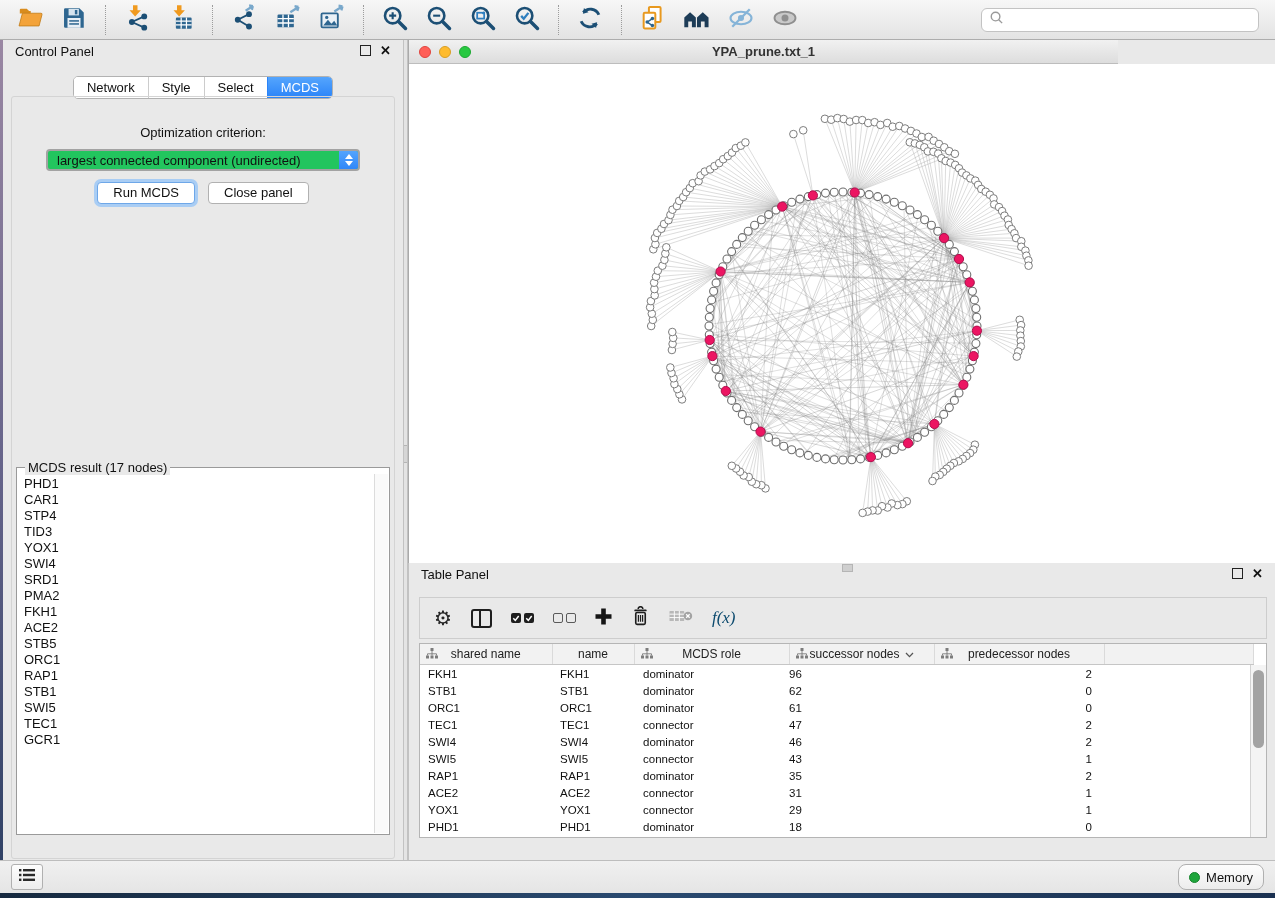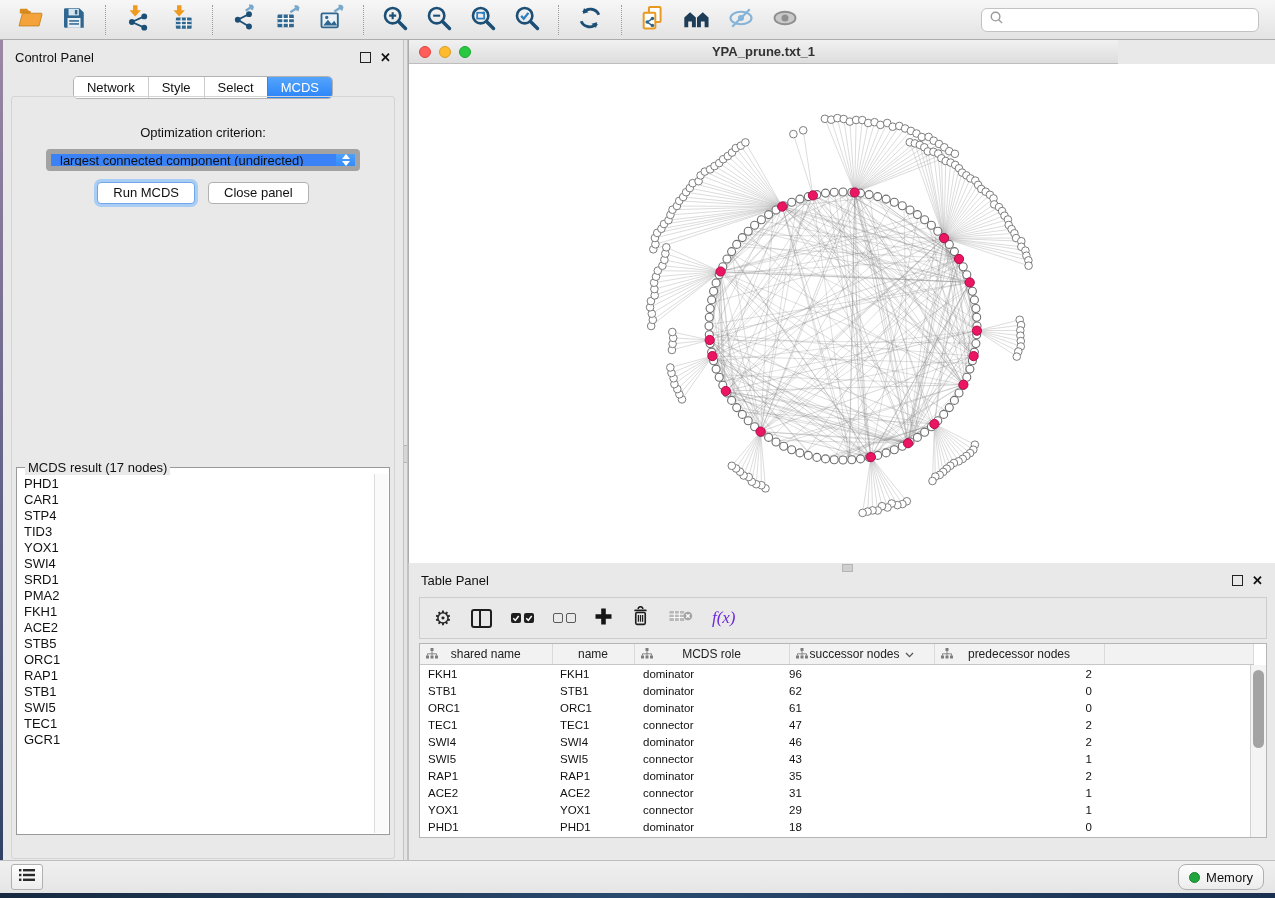--- a/index.html
+++ b/index.html
@@ -12,33 +12,33 @@
   .tb-sep{width:0;height:30px;border-left:1px dotted #9c9c9c;margin:0 9px;}
   .search{margin-left:auto;margin-right:16px;width:278px;height:24px;border:1px solid #c3c3c3;border-radius:6px;background:#fff;display:flex;align-items:center;padding:0 7px;box-sizing:border-box;}
   .search input{border:none;outline:none;flex:1;font-size:13px;font-family:"Liberation Sans",sans-serif;background:transparent;margin-left:5px;}
 
   
   .left-strip{position:absolute;left:0;top:40px;width:3px;height:853px;background:linear-gradient(#9a87a3,#66648a,#2c3f63);}
   .bottom-strip{position:absolute;left:0;top:893px;width:1275px;height:5px;background:linear-gradient(90deg,#152countries,#16293f 0%,#2a4a70 40%,#1a3050 100%);background:linear-gradient(90deg,#16293f,#2a4a70,#1a3050);}
 
   
   .control-panel{position:absolute;left:3px;top:40px;width:400px;height:820px;background:#e9e9e9;}
-  .panel-header{height:26px;display:flex;align-items:center;padding:4px 12px 0 12px;gap:21px;}
+  .panel-header{height:26px;display:flex;align-items:flex-start;padding:4px 12px 0 12px;gap:21px;}
   .panel-title{flex:1;font-size:13px;color:#111;}
   .win-btns{display:flex;gap:9px;align-items:center;}
   .float-btn{width:9px;height:9px;border:1.5px solid #222;background:transparent;}
   .close-btn{font-size:13px;font-weight:bold;color:#111;line-height:13px;}
   .cp-tabs{display:flex;justify-content:center;margin-top:6px;}
   .seg{display:flex;border:1px solid #b2b2b2;border-radius:5px;overflow:hidden;background:#fff;height:21px;}
   .seg-btn{padding:0 13px;font-size:13px;line-height:21px;color:#111;background:#fff;border-left:1px solid #cccccc;}
   .seg-btn:first-child{border-left:none;}
   .seg-btn.active{background:linear-gradient(#55a5fd,#2b84f8);color:#fff;border-left-color:#2b84f8;}
   .cp-content{position:absolute;left:8px;right:8px;top:56px;bottom:1px;border:1px solid #d4d4d4;border-radius:3px;}
   .opt-label{text-align:center;font-size:13px;color:#111;margin-top:28px;}
-  .opt-select{margin:9px auto 0 auto;width:314px;height:22px;border:5px solid #a3a3a3;border-radius:4px;background:#3b82f6;display:flex;align-items:center;box-sizing:border-box;overflow:hidden;}
+  .opt-select{margin:9px auto 0 auto;width:314px;height:22px;border:2px solid #a3a3a3;border-radius:4px;background:#22c55e;display:flex;align-items:center;box-sizing:border-box;overflow:hidden;}
   .opt-select .val{flex:1;font-size:13px;padding-left:9px;color:#111;white-space:nowrap;}
   .spinner{width:19px;height:22px;background:linear-gradient(#58a7fd,#2b84f8);display:flex;flex-direction:column;align-items:center;justify-content:center;gap:2px;border-radius:0 3px 3px 0;}
   .spin-up{width:0;height:0;border-left:4px solid transparent;border-right:4px solid transparent;border-bottom:5px solid #fff;}
   .spin-dn{width:0;height:0;border-left:4px solid transparent;border-right:4px solid transparent;border-top:5px solid #fff;}
   .btn-row{display:flex;justify-content:center;gap:13px;margin-top:11px;}
   .push-btn{height:22px;padding:0 15px;font-size:13px;font-family:"Liberation Sans",sans-serif;background:#fff;border:1px solid #b1b1b1;border-radius:4px;color:#111;line-height:20px;}
   .push-btn.focused{box-shadow:0 0 0 3px #a9cdf4;border-color:#6ea7e8;}
   .result-fieldset{position:absolute;left:4px;width:374px;top:370px;height:368px;border:1px solid #9a9a9a;background:#fff;box-sizing:border-box;}
   .result-legend{position:absolute;top:-8px;left:8px;background:#e9e9e9;padding:0 3px;font-size:13px;color:#111;}
   .mcds-list{position:absolute;left:1px;right:14px;top:8px;bottom:1px;overflow:hidden;}
@@ -65,21 +65,21 @@
   .h-handle{position:absolute;top:1px;left:50%;width:9px;height:6px;background:#cfcfcf;border:1px solid #b5b5b5;}
   .tp-toolbar{margin:4px 8px 0 10px;height:42px;border:1px solid #cdcdcd;background:#e9e9e9;display:flex;align-items:center;padding-left:14px;gap:0;box-sizing:border-box;}
   .tp-ic{display:flex;align-items:center;justify-content:center;margin-right:19px;}
   .gear-glyph{font-size:20px;color:#262626;line-height:20px;}
   .cols-icon{width:17px;height:15px;border:2px solid #1e1e1e;border-radius:3px;position:relative;}
   .cols-icon:before{content:"";position:absolute;left:6.5px;top:0;bottom:0;width:2px;background:#1e1e1e;}
   .chkpair{display:flex;gap:3px;}
   .chk{width:10px;height:10px;border-radius:2px;}
   .chk.on{background:#1e1e1e;display:flex;align-items:center;justify-content:center;}
   .chk.off{border:1.6px solid #5a5a5a;box-sizing:border-box;background:transparent;}
-  .fx{font-family:"Liberation Serif",serif;font-style:italic;font-size:17px;color:#6d28d9;}
+  .fx{font-family:"Liberation Serif",serif;font-style:italic;font-size:17px;color:#0c4a6e;}
   .tp-table-wrap{margin:4px 8px 0 10px;height:195px;background:#fff;border:1px solid #b5b5b5;position:relative;box-sizing:border-box;overflow:hidden;}
   table.node-table{border-collapse:collapse;table-layout:fixed;width:834px;}
   table.node-table col.w0{width:132px;} col.w1{width:82px;} col.w2{width:155px;} col.w3{width:145px;} col.w4{width:170px;}
   .node-table th{height:20px;background:#f2f2f2;border-right:1px solid #dadada;border-bottom:1px solid #c6c6c6;font-weight:normal;font-size:12px;color:#222;position:relative;padding:0;}
   .th-inner{display:flex;align-items:center;justify-content:center;gap:5px;}
   .hicon{position:absolute;left:6px;top:4px;}
   .node-table td{height:17px;font-size:11.5px;color:#111;padding:0;white-space:nowrap;overflow:hidden;}
   td.c0,td.c1{padding-left:8px;}
   td.c2{padding-left:9px;}
   td.c3{text-align:left;padding-right:16px;}

